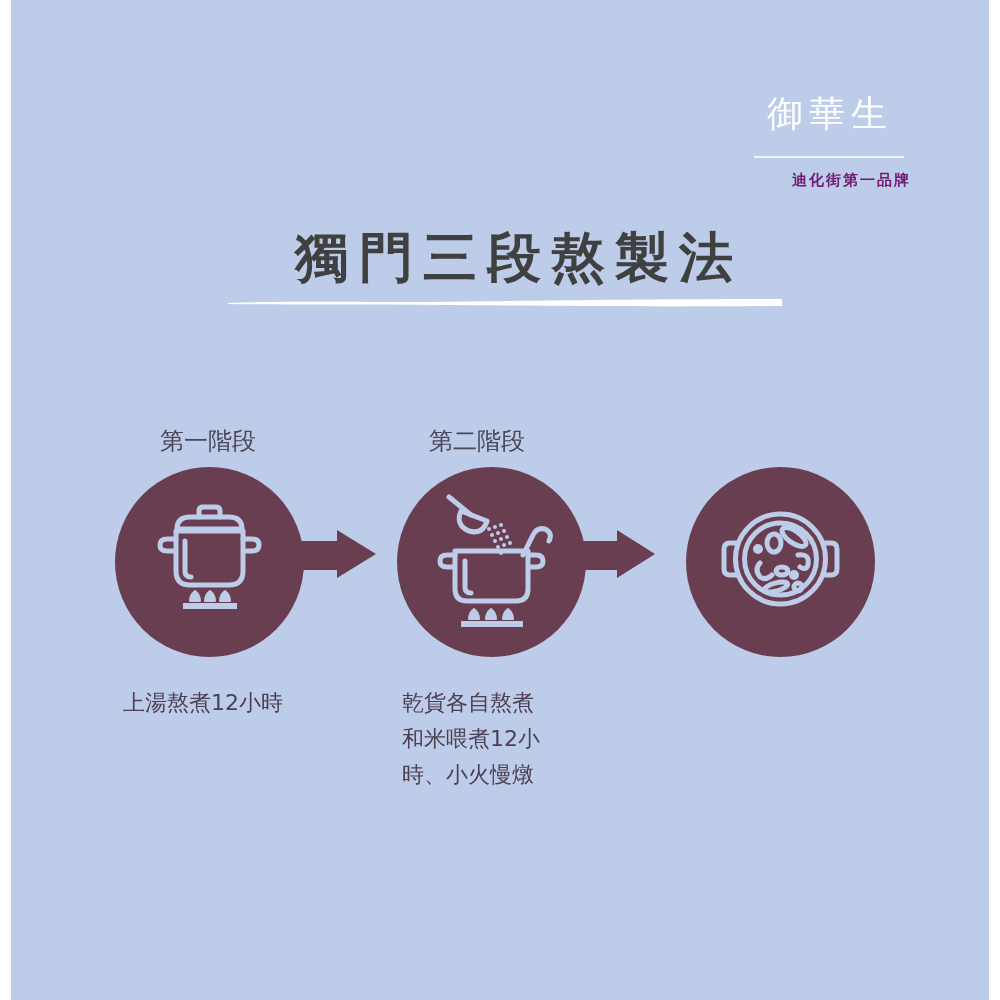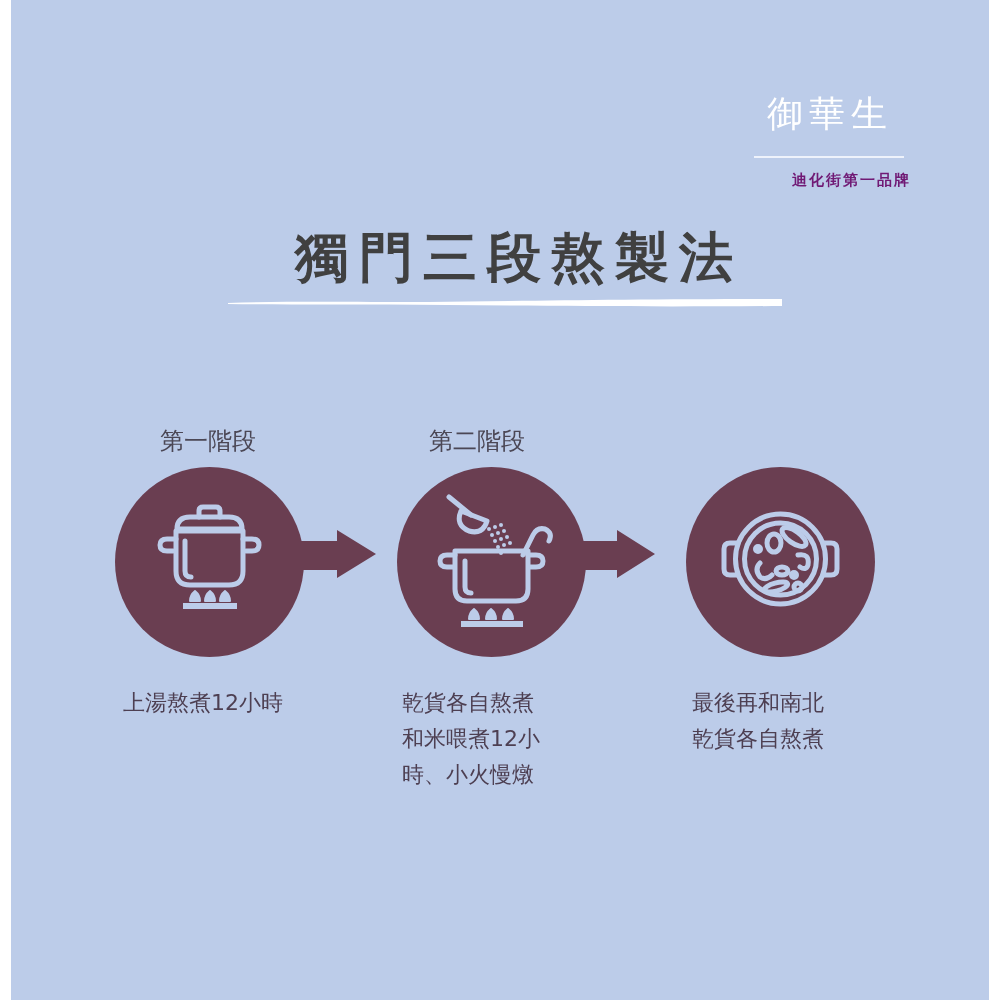--- a/index.html
+++ b/index.html
@@ -148,16 +148,14 @@
       <circle cx="112" cy="120" r="4"></circle>
       <circle cx="72" cy="82" r="2.5" fill="#bccce9"></circle>
       <circle cx="108" cy="108" r="2.5" fill="#bccce9"></circle>
     </svg>
   </div>
 
   <div class="stage-desc" style="left:112px;">上湯熬煮12小時</div>
   <div class="stage-desc" style="left:391px;">乾貨各自熬煮
 和米喂煮12小
 時、小火慢燉</div>
-  <div class="stage-desc" style="left:681px;">最後再和南北
-乾貨各自熬煮</div>
 
 </div>
 
 </body></html>

